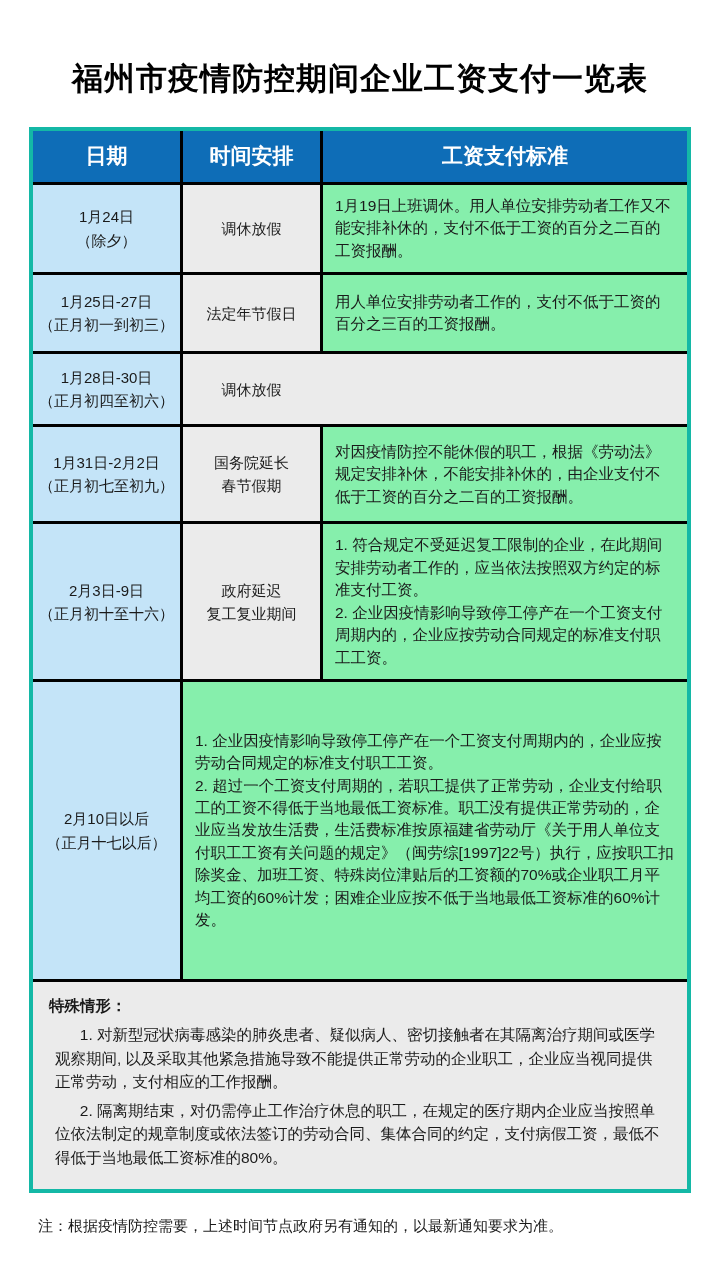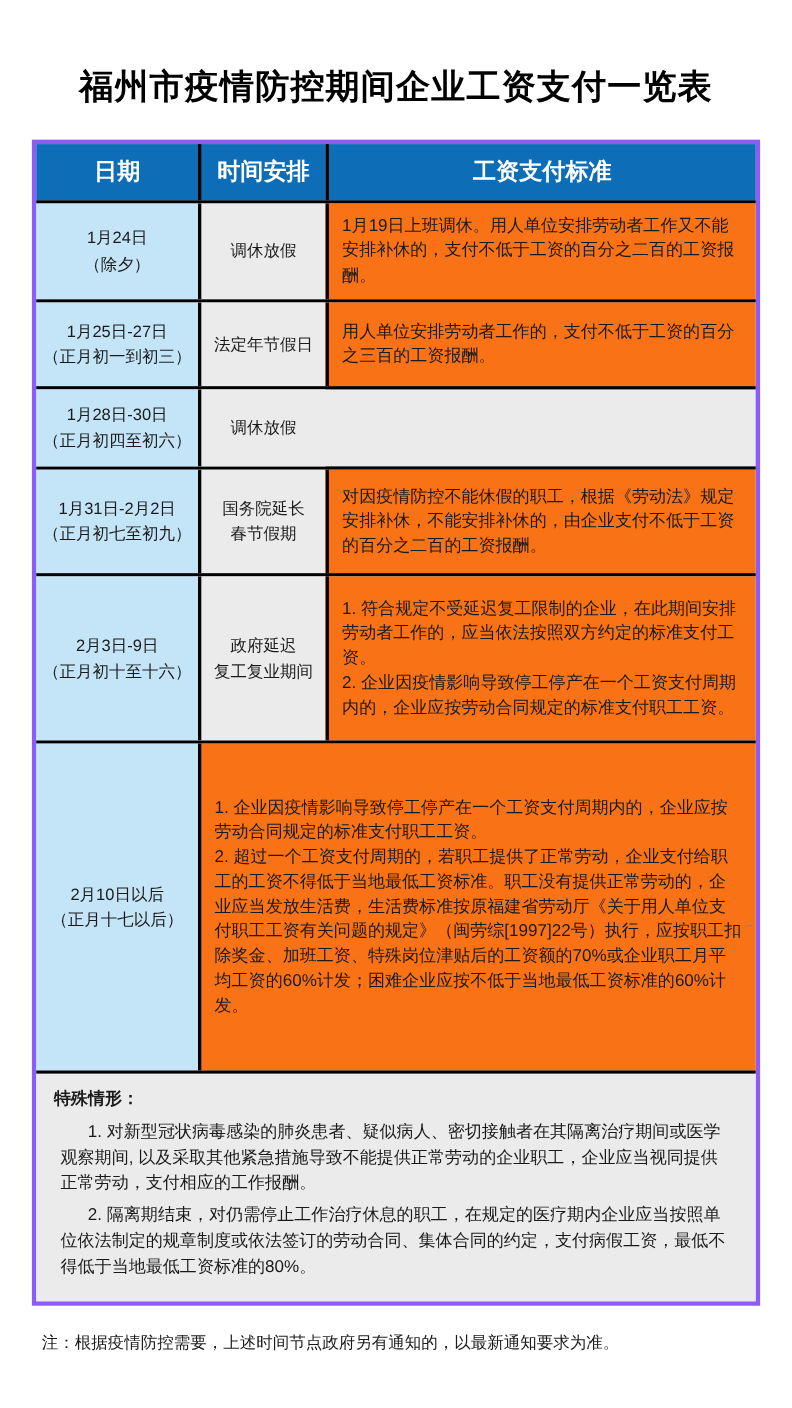--- a/index.html
+++ b/index.html
@@ -21,35 +21,35 @@
     text-align: center;
     font-family: "Liberation Serif", "DejaVu Serif", serif;
     font-weight: bold;
     font-size: 31px;
     letter-spacing: 1px;
     color: #000000;
   }
   .wage-table {
     width: 662px;
     margin: 27px auto 0 auto;
-    border: 4px solid #8b5cf6;
+    border: 4px solid #14b8a6;
     background: #ebebeb;
   }
   .trow { display: flex; border-top: 3px solid #000000; }
   .trow:first-child { border-top: none; }
   .cell {
     border-left: 3px solid #000000;
     display: flex;
     flex-direction: column;
     justify-content: center;
   }
   .cell:first-child { border-left: none; }
   .c1 { width: 147px; text-align: center; background: #c4e4f8; }
-  .c2 { width: 116px; text-align: center; background: #ebebeb; }
-  .c3 { flex: 1; background: #f97316; padding: 10px 12px; text-align: left; }
+  .c2 { width: 140px; text-align: center; background: #ebebeb; }
+  .c3 { flex: 1; background: #86efac; padding: 10px 12px; text-align: left; }
   .header-row .cell { background: #0e6db7; }
   .header-row { min-height: 51px; }
   .header-row .cell {
     color: #ffffff;
     font-family: "Liberation Serif", "DejaVu Serif", serif;
     font-weight: bold;
     font-size: 21px;
     text-align: center;
     justify-content: center;
     padding: 0;

